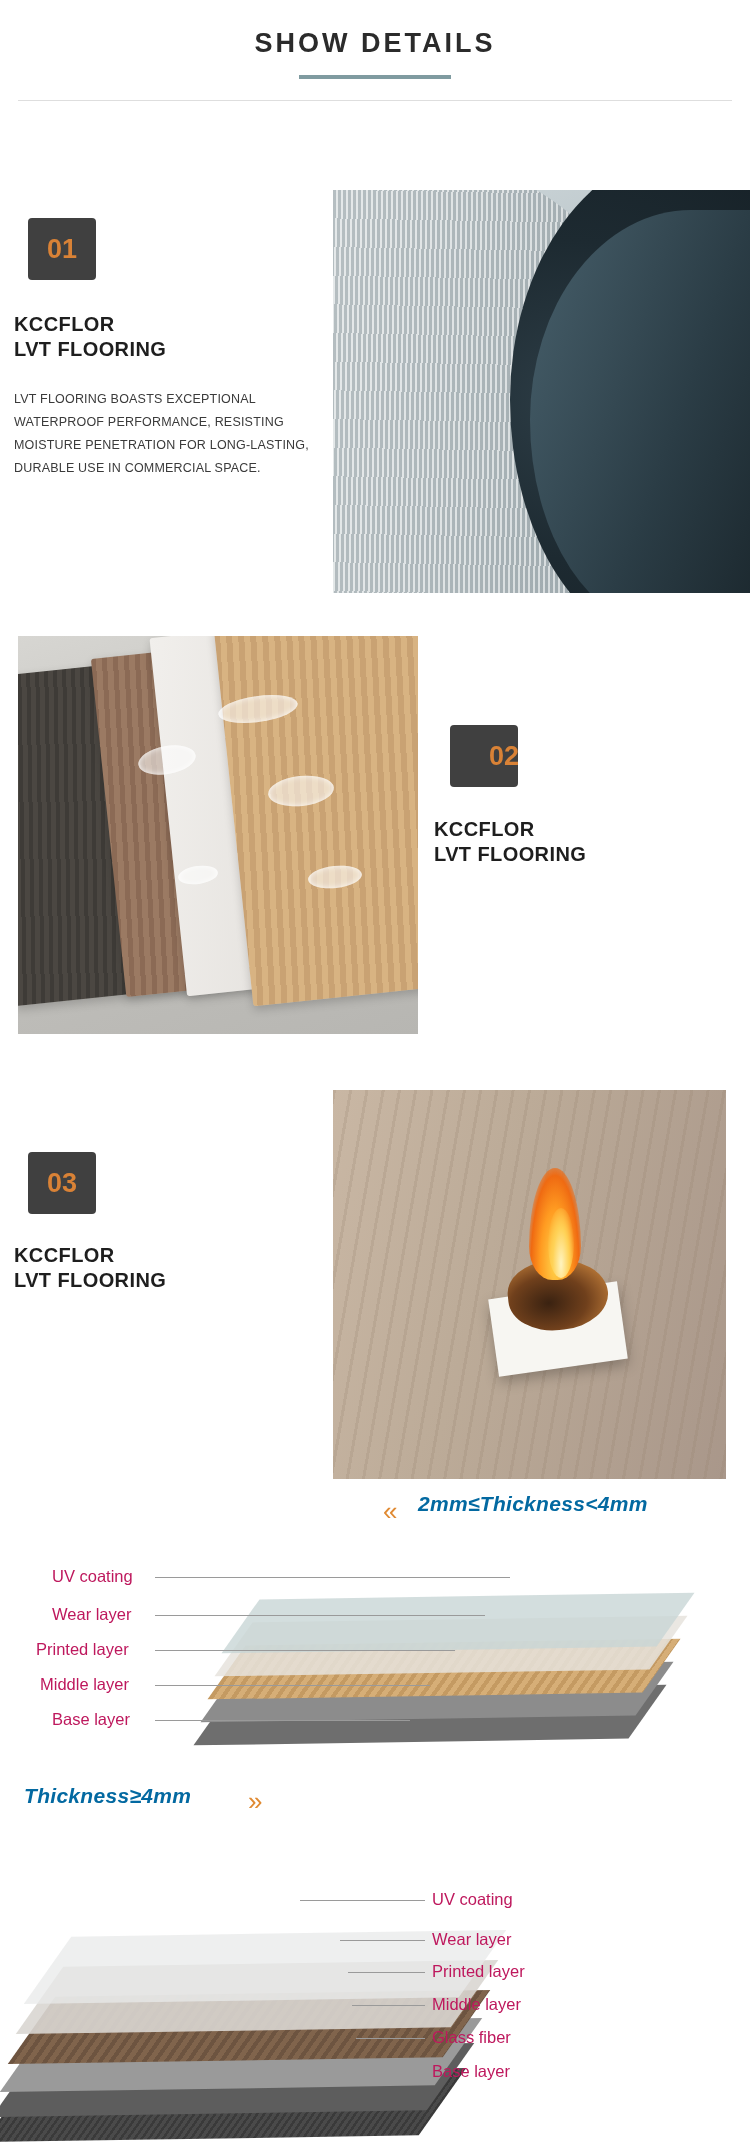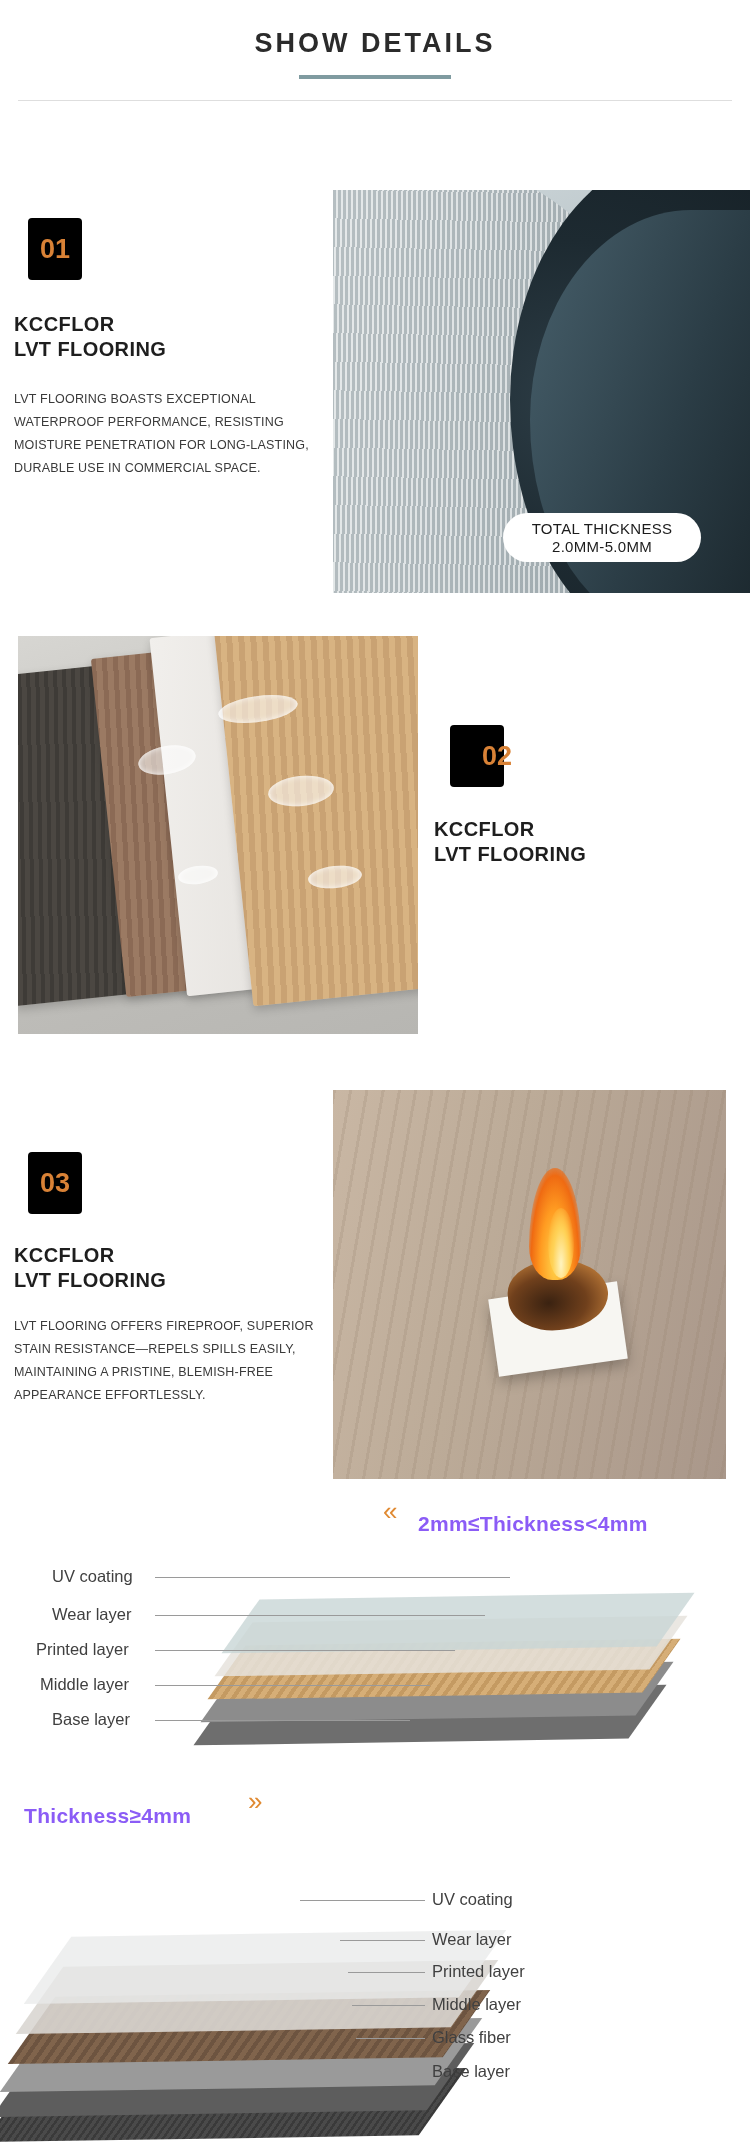--- a/index.html
+++ b/index.html
@@ -44,22 +44,22 @@
     position: absolute;
     left: 18px; top: 100px;
     width: 714px;
     height: 1px;
     background: #dedede;
   }
 
   
   .num-badge {
     position: absolute;
-    width: 54px; height: 62px;
-    background: #000000;
+    width: 68px; height: 62px;
+    background: #404040;
     border-radius: 4px;
     color: #d98236;
     font-size: 27px;
     font-weight: bold;
     display: flex;
     align-items: center;
     justify-content: center;
   }
   .brand {
     position: absolute;
@@ -223,29 +223,29 @@
   
   .chev {
     position: absolute;
     color: #e08a32;
     font-size: 26px;
     letter-spacing: -4px;
   }
   .diag-title {
     position: absolute;
     font-size: 21px;
+    font-style: italic;
     font-weight: bold;
-    color: #8b5cf6;
+    color: #0369a1;
     letter-spacing: .3px;
-    margin-top: 20px;
   }
   .lay-label {
     position: absolute;
     font-size: 16.5px;
-    color: #404040;
+    color: #be185d;
     white-space: nowrap;
   }
   .leader {
     position: absolute;
     height: 1px;
     background: #9a9a9a;
   }
 
   .d1 { position:absolute; left:0; top:1510px; width:750px; height:260px; }
   .d1 .plate {
@@ -276,24 +276,20 @@
     <span>KCCFLOR</span><br>
     <span>LVT FLOORING</span>
   </div>
   <div class="desc" style="left:14px; top:388px; width:300px;">LVT FLOORING BOASTS EXCEPTIONAL WATERPROOF PERFORMANCE, RESISTING MOISTURE PENETRATION FOR LONG-LASTING, DURABLE USE IN COMMERCIAL SPACE.</div>
 
   <div class="img1">
     <div class="sky"></div>
     <div class="roll"></div>
     <div class="dark"></div>
     <div class="dark-inner"></div>
-  </div>
-  <div class="thickness-label">
-    <span>TOTAL THICKNESS</span>
-    <span>2.0MM-5.0MM</span>
   </div>
 
   <div class="img2">
     <div class="bg"></div>
     <div class="plank p-dark"></div>
     <div class="plank p-mid"></div>
     <div class="plank p-white"></div>
     <div class="plank p-light"></div>
     <div class="drop" style="left:120px; top:110px; width:58px; height:28px; transform:rotate(-10deg);"></div>
     <div class="drop" style="left:200px; top:60px; width:80px; height:26px; transform:rotate(-8deg);"></div>
@@ -306,21 +302,20 @@
   <div class="brand" style="left:434px; top:817px; width:300px;">
     <span>KCCFLOR</span><br>
     <span>LVT FLOORING</span>
   </div>
 
   <div class="num-badge" style="left:28px; top:1152px;">03</div>
   <div class="brand" style="left:14px; top:1243px; width:300px;">
     <span>KCCFLOR</span><br>
     <span>LVT FLOORING</span>
   </div>
-  <div class="desc" style="left:14px; top:1315px; width:310px;">LVT FLOORING OFFERS FIREPROOF, SUPERIOR STAIN RESISTANCE—REPELS SPILLS EASILY, MAINTAINING A PRISTINE, BLEMISH-FREE APPEARANCE EFFORTLESSLY.</div>
 
   <div class="img3">
     <div class="wood"></div>
     <div class="paper"></div>
     <div class="burn"></div>
     <div class="flame"></div>
     <div class="flame2"></div>
   </div>
 
   <div class="d1">

